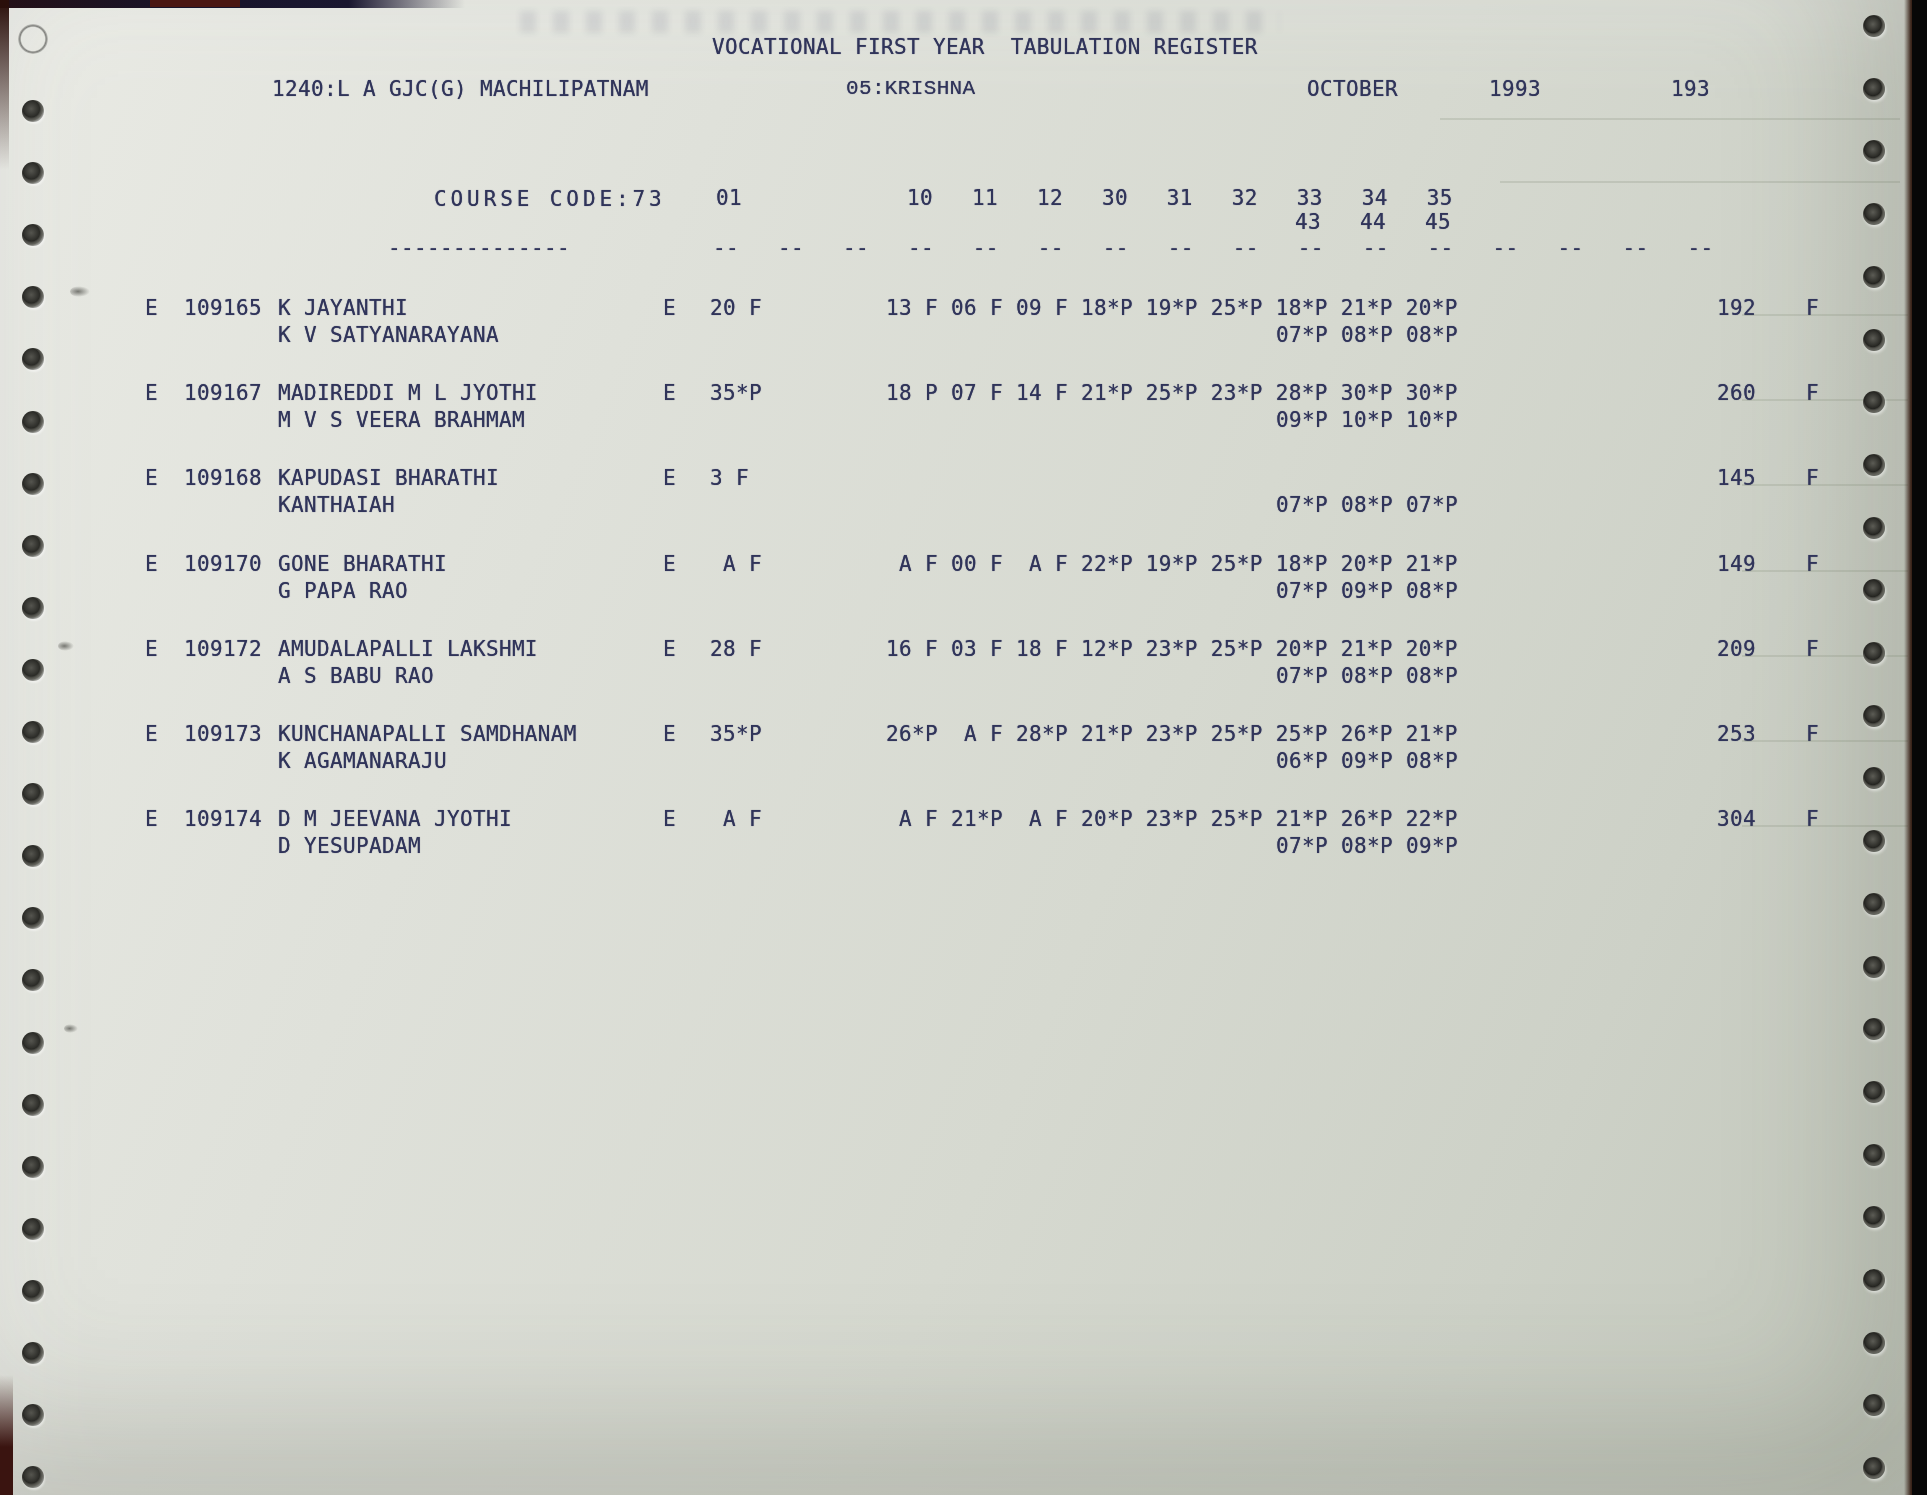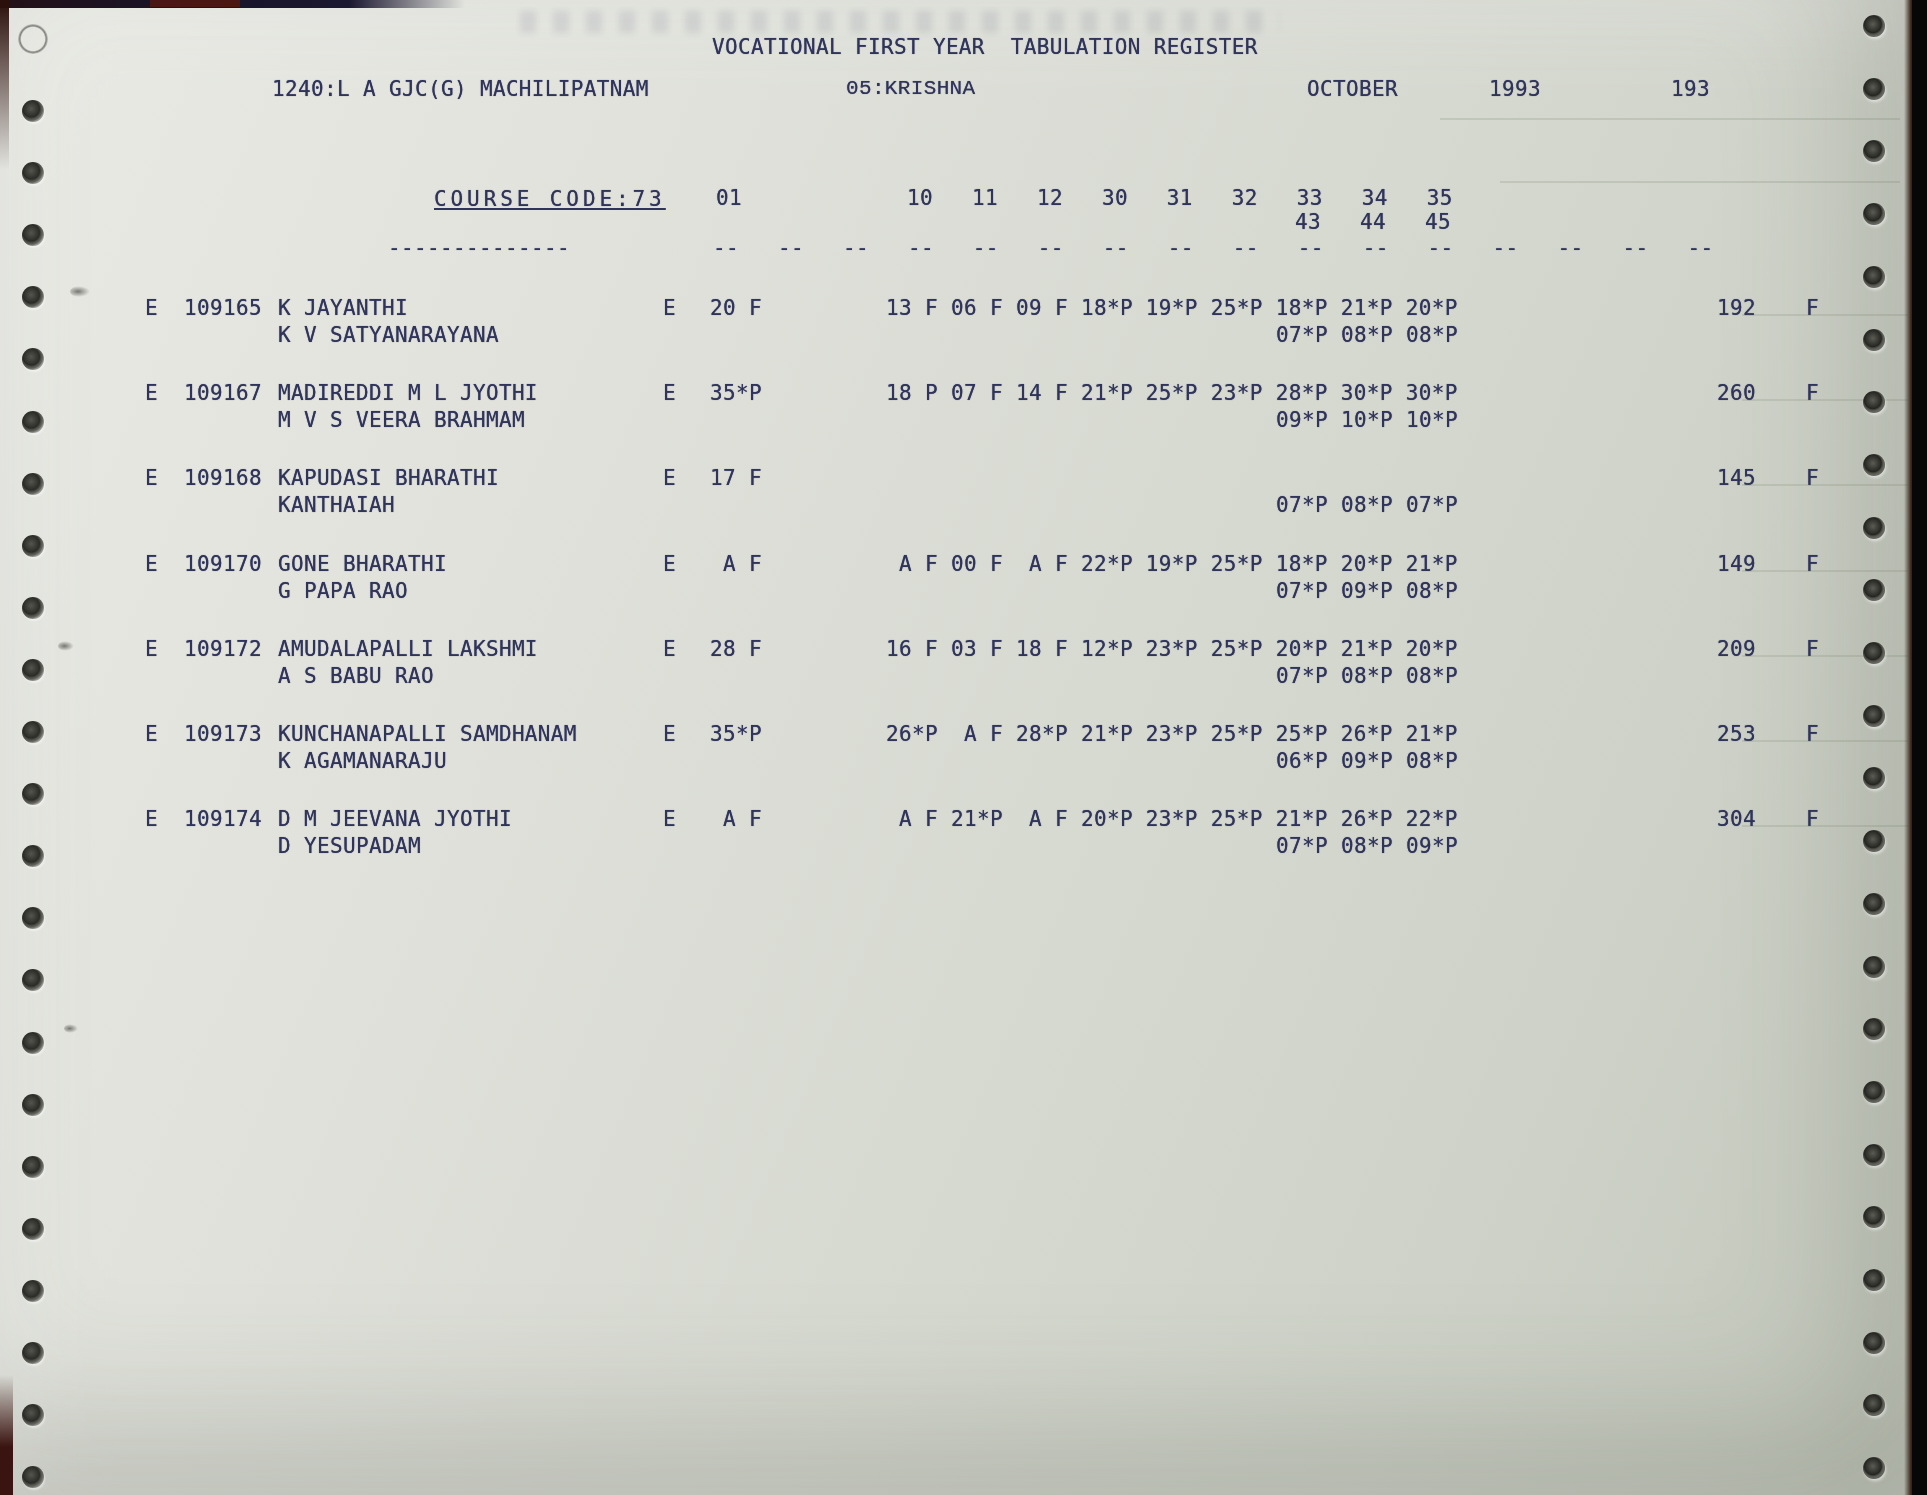--- a/index.html
+++ b/index.html
@@ -48,21 +48,21 @@
 <div class="scene">
   <div class="paper">
 
     <div class="line" style="left:712px;top:36px;">VOCATIONAL FIRST YEAR  TABULATION REGISTER</div>
     <div class="line" style="left:272px;top:78px;">1240:L A GJC(G) MACHILIPATNAM</div>
     <div class="line" style="left:846px;top:78px;font-family:Liberation Mono, monospace;">05:KRISHNA</div>
     <div class="line" style="left:1307px;top:78px;">OCTOBER</div>
     <div class="line" style="left:1489px;top:78px;">1993</div>
     <div class="line" style="left:1671px;top:78px;">193</div>
 
-    <div class="line wide" style="left:434px;top:188px;text-decoration:underline;">COURSE CODE:73</div>
+    <div class="line wide" style="left:434px;top:188px;">COURSE CODE:73</div>
     <div class="line" style="left:716px;top:187px;">01</div>
     <div class="line" style="left:907px;top:187px;">10   11   12   30   31   32   33   34   35</div>
     <div class="line" style="left:1295px;top:211px;">43   44   45</div>
     <div class="line" style="left:388px;top:237px;">--------------</div>
     <div class="line" style="left:713px;top:237px;">--   --   --   --   --   --   --   --   --   --   --   --   --   --   --   --</div>
 
     <div id="rows-layer">
         <div class="row" style="top: 297px;">
     <div class="line f-medium">E</div>
     <div class="line f-regno">109165</div>
@@ -88,21 +88,21 @@
     <div class="line f-total">260</div>
     <div class="line f-result">F</div>
     <div class="f-rule"></div>
   </div>
         <div class="row" style="top: 467px;">
     <div class="line f-medium">E</div>
     <div class="line f-regno">109168</div>
     <div class="line f-name">KAPUDASI BHARATHI</div>
     <div class="line f-guardian">KANTHAIAH</div>
     <div class="line f-exmed">E</div>
-    <div class="line f-sub01">17 F</div>
+    <div class="line f-sub01">3 F</div>
     <div class="line f-marks2">07*P 08*P 07*P</div>
     <div class="line f-total">145</div>
     <div class="line f-result">F</div>
     <div class="f-rule"></div>
   </div>
         <div class="row" style="top: 553px;">
     <div class="line f-medium">E</div>
     <div class="line f-regno">109170</div>
     <div class="line f-name">GONE BHARATHI</div>
     <div class="line f-guardian">G PAPA RAO</div>

